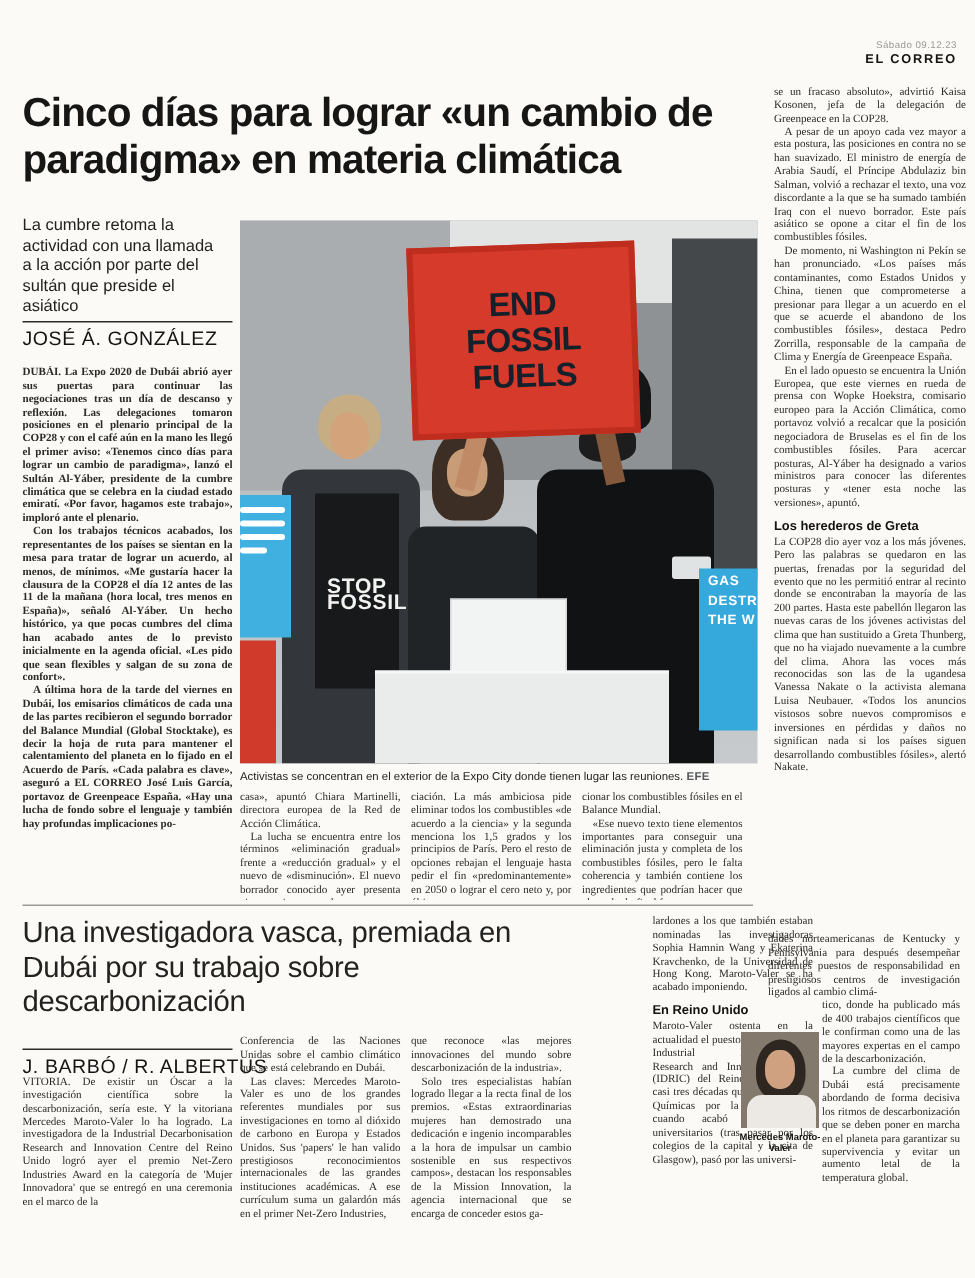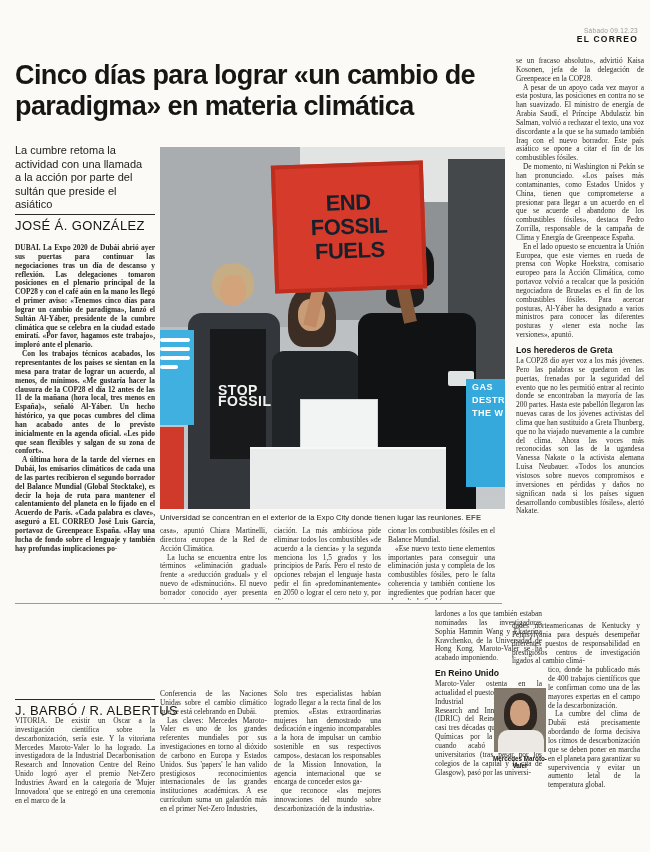--- a/index.html
+++ b/index.html
@@ -146,21 +146,21 @@
         <span></span>
         <span style="width:60%;"></span>
     </div>
     <div class="ph" style="left:-6px;top:280px;width:30px;height:82px;background:#cf3a2b;"></div>
 
     <div class="ph" style="left:140px;top:252px;width:78px;height:52px;background:#f2f4f3;border:1px solid #d3d7d7;"></div>
     <div class="ph" style="left:90px;top:300px;width:196px;height:62px;background:#e9eceb;border-top:2px solid #f6f8f7;"></div>
   </div>
 
   <div class="abs caption">
-    <span>Universidad se concentran en el exterior de la Expo City donde tienen lugar las reuniones.</span>
+    <span>Activistas se concentran en el exterior de la Expo City donde tienen lugar las reuniones.</span>
     <b>EFE</b>
   </div>
 
   <div class="abs bodycol" style="top:527px; left:160px; width:107px; height:73px;">
       <p>casa», apuntó Chiara Martinelli, directora europea de la Red de Acción Climática.</p>
       <p>La lucha se encuentra entre los términos «eliminación gradual» frente a «reducción gradual» y el nuevo de «disminución». El nuevo borrador conocido ayer presenta cinco opciones para la nego-</p>
     </div>
   <div class="abs bodycol" style="top:527px; left:274px; width:107px; height:73px;">
       <p>ciación. La más ambiciosa pide eliminar todos los combustibles «de acuerdo a la ciencia» y la segunda menciona los 1,5 grados y los principios de París. Pero el resto de opciones rebajan el lenguaje hasta pedir el fin «predominantemente» en 2050 o lograr el cero neto y, por último, no men-</p>
     </div>
@@ -177,33 +177,34 @@
         <p>En el lado opuesto se encuentra la Unión Europea, que este viernes en rueda de prensa con Wopke Hoekstra, comisario europeo para la Acción Climática, como portavoz volvió a recalcar que la posición negociadora de Bruselas es el fin de los combustibles fósiles. Para acercar posturas, Al-Yáber ha designado a varios ministros para conocer las diferentes posturas y «tener esta noche las versiones», apuntó.</p>
       </div>
     <div class="subhead">Los herederos de Greta</div>
     <div class="bodycol" style="width:128px;">
         <p>La COP28 dio ayer voz a los más jóvenes. Pero las palabras se quedaron en las puertas, frenadas por la seguridad del evento que no les permitió entrar al recinto donde se encontraban la mayoría de las 200 partes. Hasta este pabellón llegaron las nuevas caras de los jóvenes activistas del clima que han sustituido a Greta Thunberg, que no ha viajado nuevamente a la cumbre del clima. Ahora las voces más reconocidas son las de la ugandesa Vanessa Nakate o la activista alemana Luisa Neubauer. «Todos los anuncios vistosos sobre nuevos compromisos e inversiones en pérdidas y daños no significan nada si los países siguen desarrollando combustibles fósiles», alertó Nakate.</p>
       </div>
   </div>
 
   <div class="abs" style="top:603px; left:15px; width:487px; height:1px; background:#9a9a96;"></div>
 
+  <h2 class="abs headline2">Una investigadora vasca, premiada en Dubái por su trabajo sobre descarbonización</h2>
   <div class="abs rule" style="top:699px; left:15px; width:140px;"></div>
   <div class="abs byline" style="top:703px; left:15px;">J. BARBÓ / R. ALBERTUS</div>
 
   <div class="abs bodycol" style="top:717px; left:15px; width:140px; height:135px;">
       <p>VITORIA. De existir un Óscar a la investigación científica sobre la descarbonización, sería este. Y la vitoriana Mercedes Maroto-Valer lo ha logrado. La investigadora de la Industrial Decarbonisation Research and Innovation Centre del Reino Unido logró ayer el premio Net-Zero Industries Award en la categoría de 'Mujer Innovadora' que se entregó en una ceremonia en el marco de la</p>
     </div>
   <div class="abs bodycol" style="top:690px; left:160px; width:107px; height:162px;">
       <p>Conferencia de las Naciones Unidas sobre el cambio climático que se está celebrando en Dubái.</p>
       <p>Las claves: Mercedes Maroto-Valer es uno de los grandes referentes mundiales por sus investigaciones en torno al dióxido de carbono en Europa y Estados Unidos. Sus 'papers' le han valido prestigiosos reconocimientos internacionales de las grandes instituciones académicas. A ese currículum suma un galardón más en el primer Net-Zero Industries,</p>
     </div>
   <div class="abs bodycol" style="top:690px; left:274px; width:107px; height:162px;">
+      <p>que reconoce «las mejores innovaciones del mundo sobre descarbonización de la industria».</p>
       <p>Solo tres especialistas habían logrado llegar a la recta final de los premios. «Estas extraordinarias mujeres han demostrado una dedicación e ingenio incomparables a la hora de impulsar un cambio sostenible en sus respectivos campos», destacan los responsables de la Mission Innovation, la agencia internacional que se encarga de conceder estos ga-</p>
-      <p>que reconoce «las mejores innovaciones del mundo sobre descarbonización de la industria».</p>
     </div>
 
   <div class="abs" style="top:610px; left:388px; width:107px; height:242px; overflow:hidden;margin-left:47px;">
     <div class="bodycol" style="width:107px;">
         <p>lardones a los que también estaban nominadas las investigadoras Sophia Hamnin Wang y Ekaterina Kravchenko, de la Universidad de Hong Kong. Maroto-Valer se ha acabado imponiendo.</p>
       </div>
     <div class="subhead">En Reino Unido</div>
     <div class="bodycol" style="width:107px;">
         <p>Maroto-Valer ostenta en la actualidad el puesto de directora del Industrial Decarbonisation Research and Innovation Centre (IDRIC) del Reino Unido. Hace casi tres décadas que se licenció en Químicas por la UPV/EHU y cuando acabó sus estudios universitarios (tras pasar por los colegios de la capital y la cita de Glasgow), pasó por las universi-</p>
       </div>

